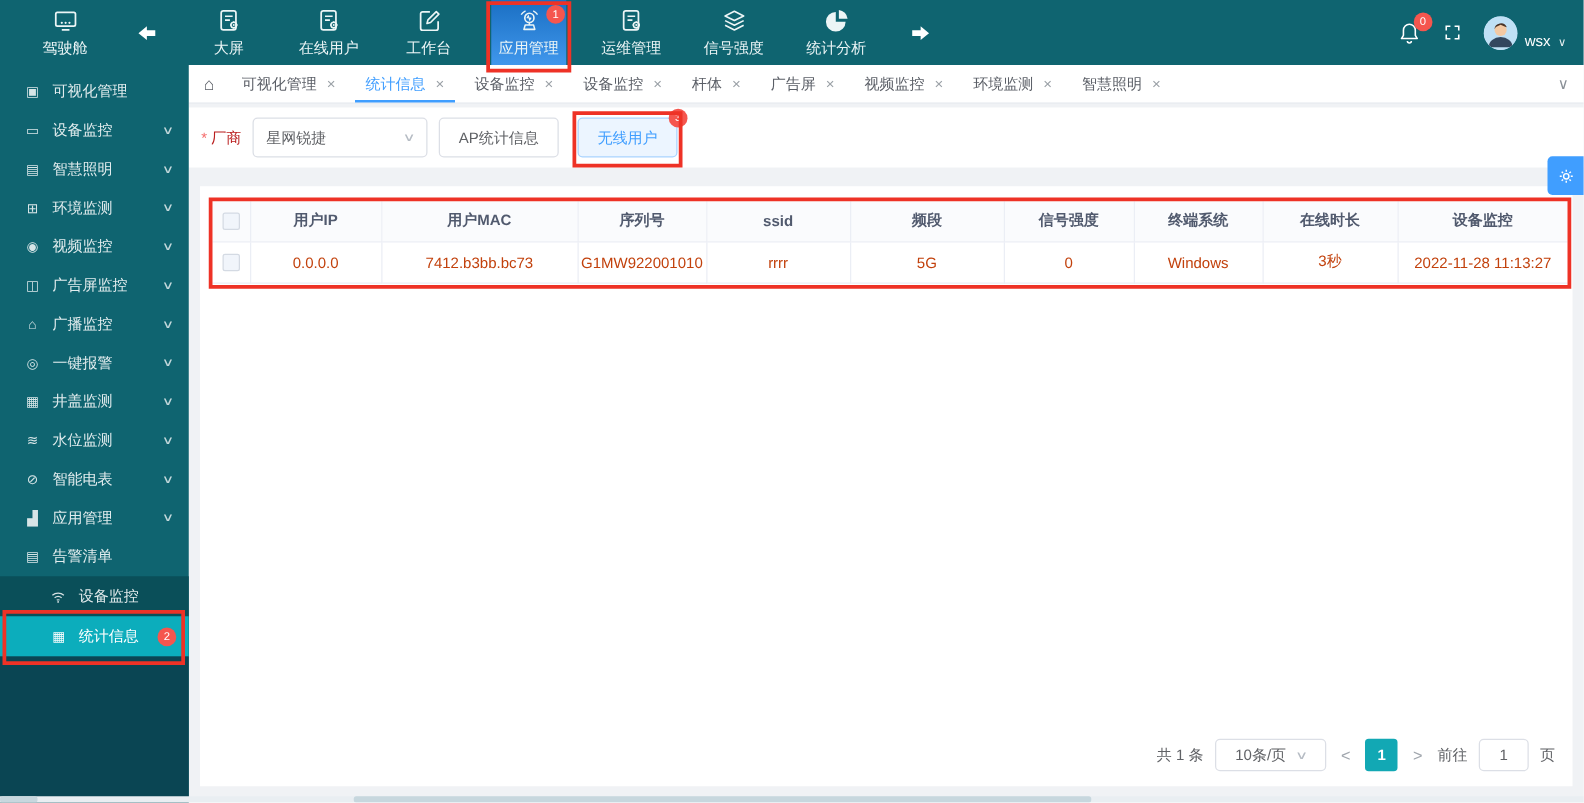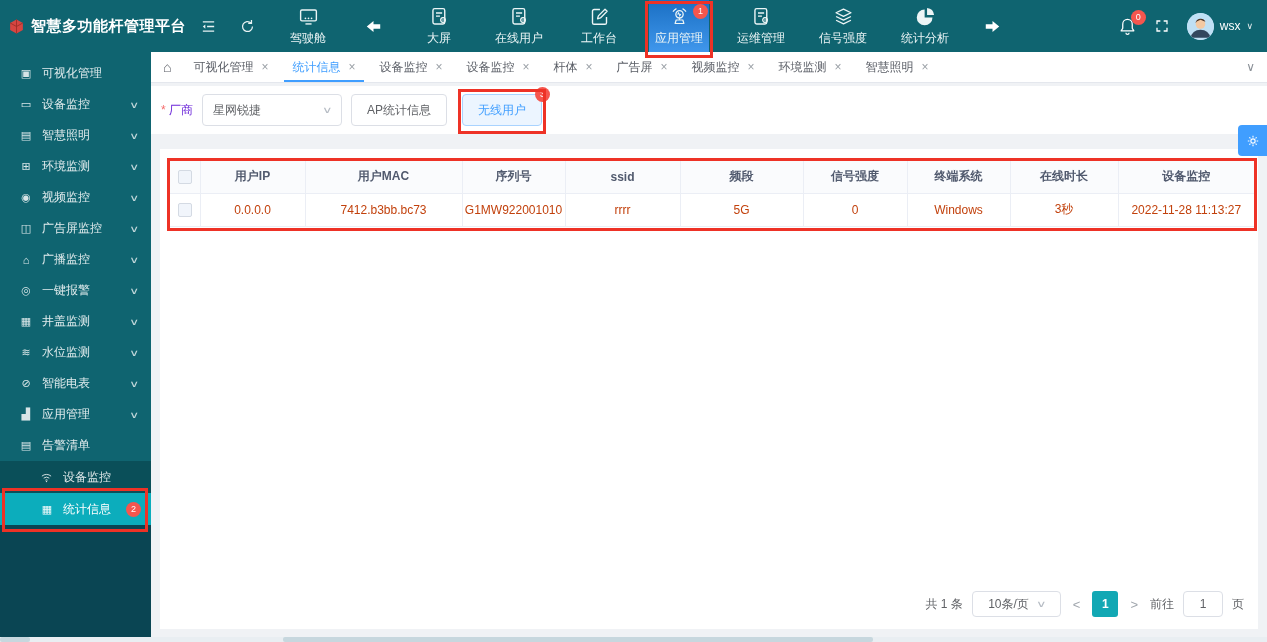--- a/index.html
+++ b/index.html
@@ -20,21 +20,21 @@
 .nav-arrow{color:#fff;display:flex;align-items:center;cursor:pointer;margin:0 6px}
 .nav-arrow svg{width:19px;height:19px}
 .badge{background:#f5564e;color:#fff;border-radius:8px;min-width:15px;height:15px;line-height:15px;text-align:center;font-size:9px;display:inline-block;padding:0 2px}
 .nav-item .badge{position:absolute;top:4px;right:1px}
 .top-right{position:absolute;right:14px;top:0;height:52px;display:flex;align-items:center;gap:17px;color:#fff}
 .bell-wrap{position:relative;cursor:pointer}
 .bell-wrap svg{width:19px;height:19px}
 .bell-wrap .badge{position:absolute;top:-7px;right:-9px}
 .expand-wrap{cursor:pointer}
 .expand-wrap svg{width:16px;height:16px}
-.user-wrap{display:flex;align-items:center;gap:6px;cursor:pointer}
+.user-wrap{display:flex;align-items:flex-end;gap:6px;cursor:pointer}
 .avatar{width:27px;height:27px;border-radius:50%;overflow:hidden;background:#bfe0f5}
 .avatar svg{width:27px;height:27px}
 .uname{font-size:12px}
 .ucaret{font-size:9px;opacity:.9}
 
 .sidebar{position:absolute;top:52px;left:0;bottom:0;width:151px;background:#0f6470;z-index:9;display:flex;flex-direction:column}
 .side-pad{height:6px;flex:none}
 .side-item{height:31px;display:flex;align-items:center;padding-left:19px;gap:9px;color:rgba(255,255,255,.88);cursor:pointer;position:relative;flex:none}
 .side-icon{width:14px;text-align:center;font-size:11px;opacity:.95;flex:none}
 .side-icon svg{width:13px;height:13px}
@@ -50,21 +50,21 @@
 .tabbar{height:31px;background:#fff;display:flex;align-items:center;padding:0 10px;border-bottom:1px solid #e4e7ed;position:relative}
 .home-icon{color:#5a5e66;font-size:14px;margin:0 10px 0 2px;cursor:pointer}
 .tab{display:flex;align-items:center;gap:8px;height:30px;padding:0 12px;color:#5a5e66;cursor:pointer;position:relative;white-space:nowrap}
 .tab .x{color:#9aa0a6;font-size:12px;cursor:pointer}
 .tab.active{color:#409eff}
 .tab.active:after{content:"";position:absolute;left:4px;right:4px;bottom:0;height:2px;background:#409eff}
 .tab-caret{position:absolute;right:12px;color:#8a9097;cursor:pointer}
 
 .filter-panel{margin-top:3px;background:#fff;height:48px;display:flex;align-items:center;padding-left:10px;gap:9px}
 .req{color:#f56c6c}
-.flabel{color:#6d28d9}
+.flabel{color:#b91c1c}
 .select{width:140px;height:32px;border:1px solid #dcdfe6;border-radius:4px;display:flex;align-items:center;justify-content:space-between;padding:0 10px;color:#606266;background:#fff;cursor:pointer}
 .sc{color:#b6bcc4;font-size:9px;transform:scaleX(1.6);display:inline-block}
 .btn{height:32px;padding:0 15px;border:1px solid #dcdfe6;border-radius:4px;background:#fff;color:#606266;font-size:12px;cursor:pointer;font-family:inherit}
 .btn-plain{background:#ecf5ff;border:1px solid #a9d3ff;color:#409eff;position:relative;margin-left:6px}
 .btn-plain .badge{position:absolute;top:-8px;right:-9px}
 
 .main-panel{margin:15px 9px 0 9px;background:#fff;height:480px;display:flex;flex-direction:column;position:relative}
 .table-wrap{margin:12px 8px 0 10px;position:relative;width:1084px}
 table{border-collapse:collapse;table-layout:fixed;width:1084px;font-size:12px}
 th,td{border-bottom:1px solid #ebeef5;border-right:1px solid #ebeef5;text-align:center;padding:0;overflow:hidden;white-space:nowrap}
@@ -162,38 +162,20 @@
     <symbol id="i-avatar" viewBox="0 0 24 24">
         <circle cx="12" cy="12" r="12" fill="#bfe0f5"></circle>
         <path d="M3.5 22a8.5 7.2 0 0 1 17 0z" fill="#33475e"></path>
         <circle cx="12" cy="9.8" r="4.3" fill="#f3c9a3"></circle>
         <path d="M7.6 9.2a4.6 4.6 0 0 1 8.8-1.4l-1.2-.4-3.2-1.4-3.4 1.6z" fill="#4a3326"></path>
       </symbol>
   </defs>
 </svg>
 
 <header class="topbar">
-  <div class="brand">
-    <span class="hicon">
-        <svg width="15" height="15">
-          <use href="#i-logo"></use>
-        </svg>
-      </span>
-    <span class="title">智慧多功能杆管理平台</span>
-    <span class="hicon" style="margin-left:8px">
-        <svg>
-          <use href="#i-fold"></use>
-        </svg>
-      </span>
-    <span class="hicon" style="margin-left:16px">
-        <svg>
-          <use href="#i-refresh"></use>
-        </svg>
-      </span>
-  </div>
   <nav class="topnav">
     <div class="nav-item">
       <span>
           <svg>
             <use href="#i-monitor"></use>
           </svg>
         </span>
       <span class="nav-label">驾驶舱</span>
     </div>
     <span class="nav-arrow">

